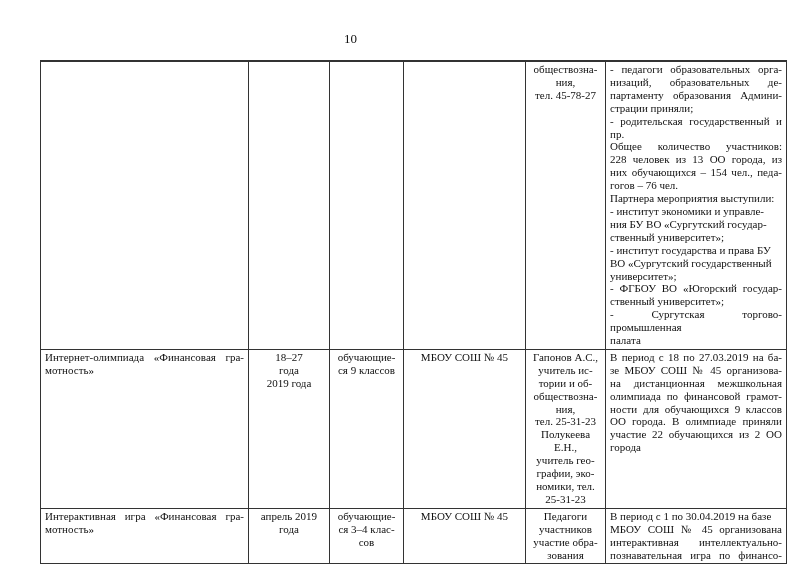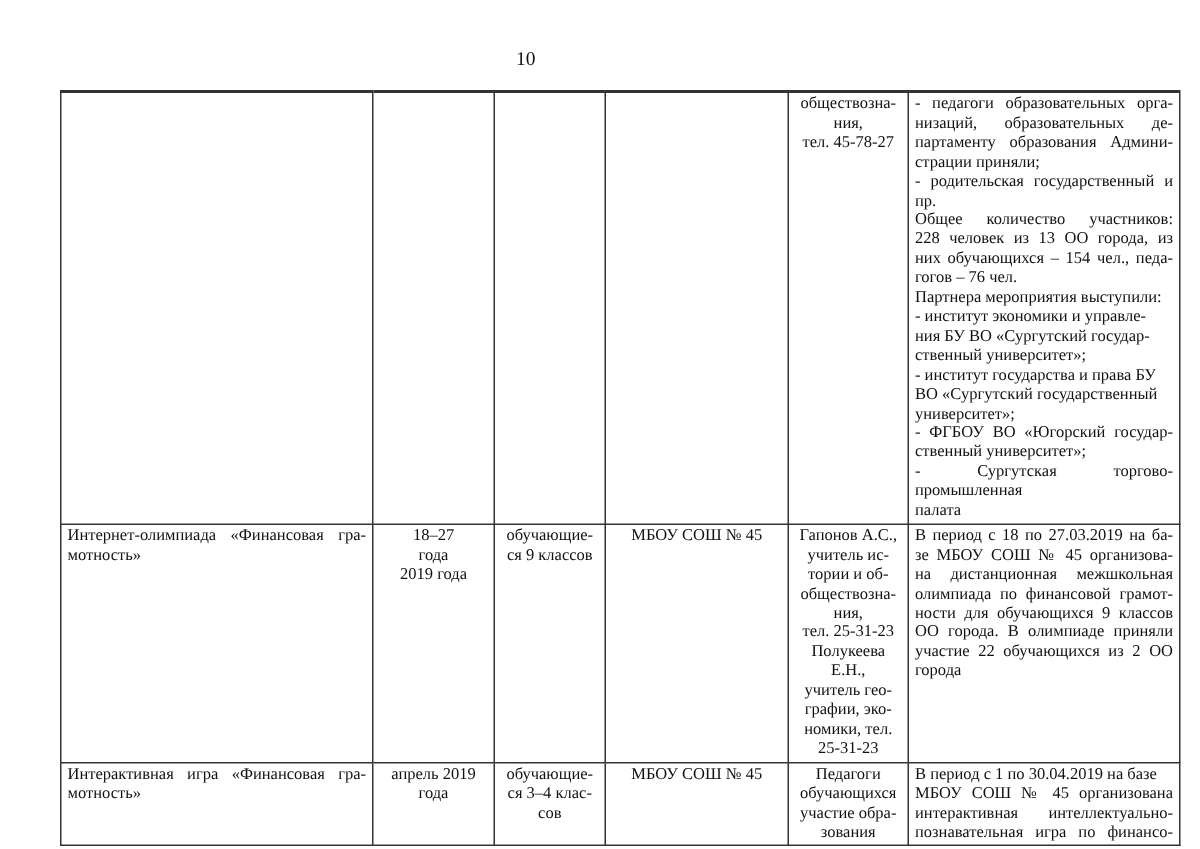--- a/index.html
+++ b/index.html
@@ -154,21 +154,21 @@
         <span class="line">года</span>
       </td>
       <td class="c-center">
         <span class="line">обучающие-</span>
         <span class="line">ся 3–4 клас-</span>
         <span class="line">сов</span>
       </td>
       <td class="c-center">МБОУ СОШ № 45</td>
       <td class="c-center">
         <span class="line">Педагоги</span>
-        <span class="line">обучающихся</span>
+        <span class="line">участников</span>
         <span class="line">участие обра-</span>
         <span class="line">зования</span>
       </td>
       <td class="c-result">
         <span class="line">В период с 1 по 30.04.2019 на базе</span>
         <span class="line j">МБОУ СОШ № 45 организована</span>
         <span class="line j">интерактивная интеллектуально-</span>
         <span class="line j">познавательная игра по финансо-</span>
       </td>
     </tr>

